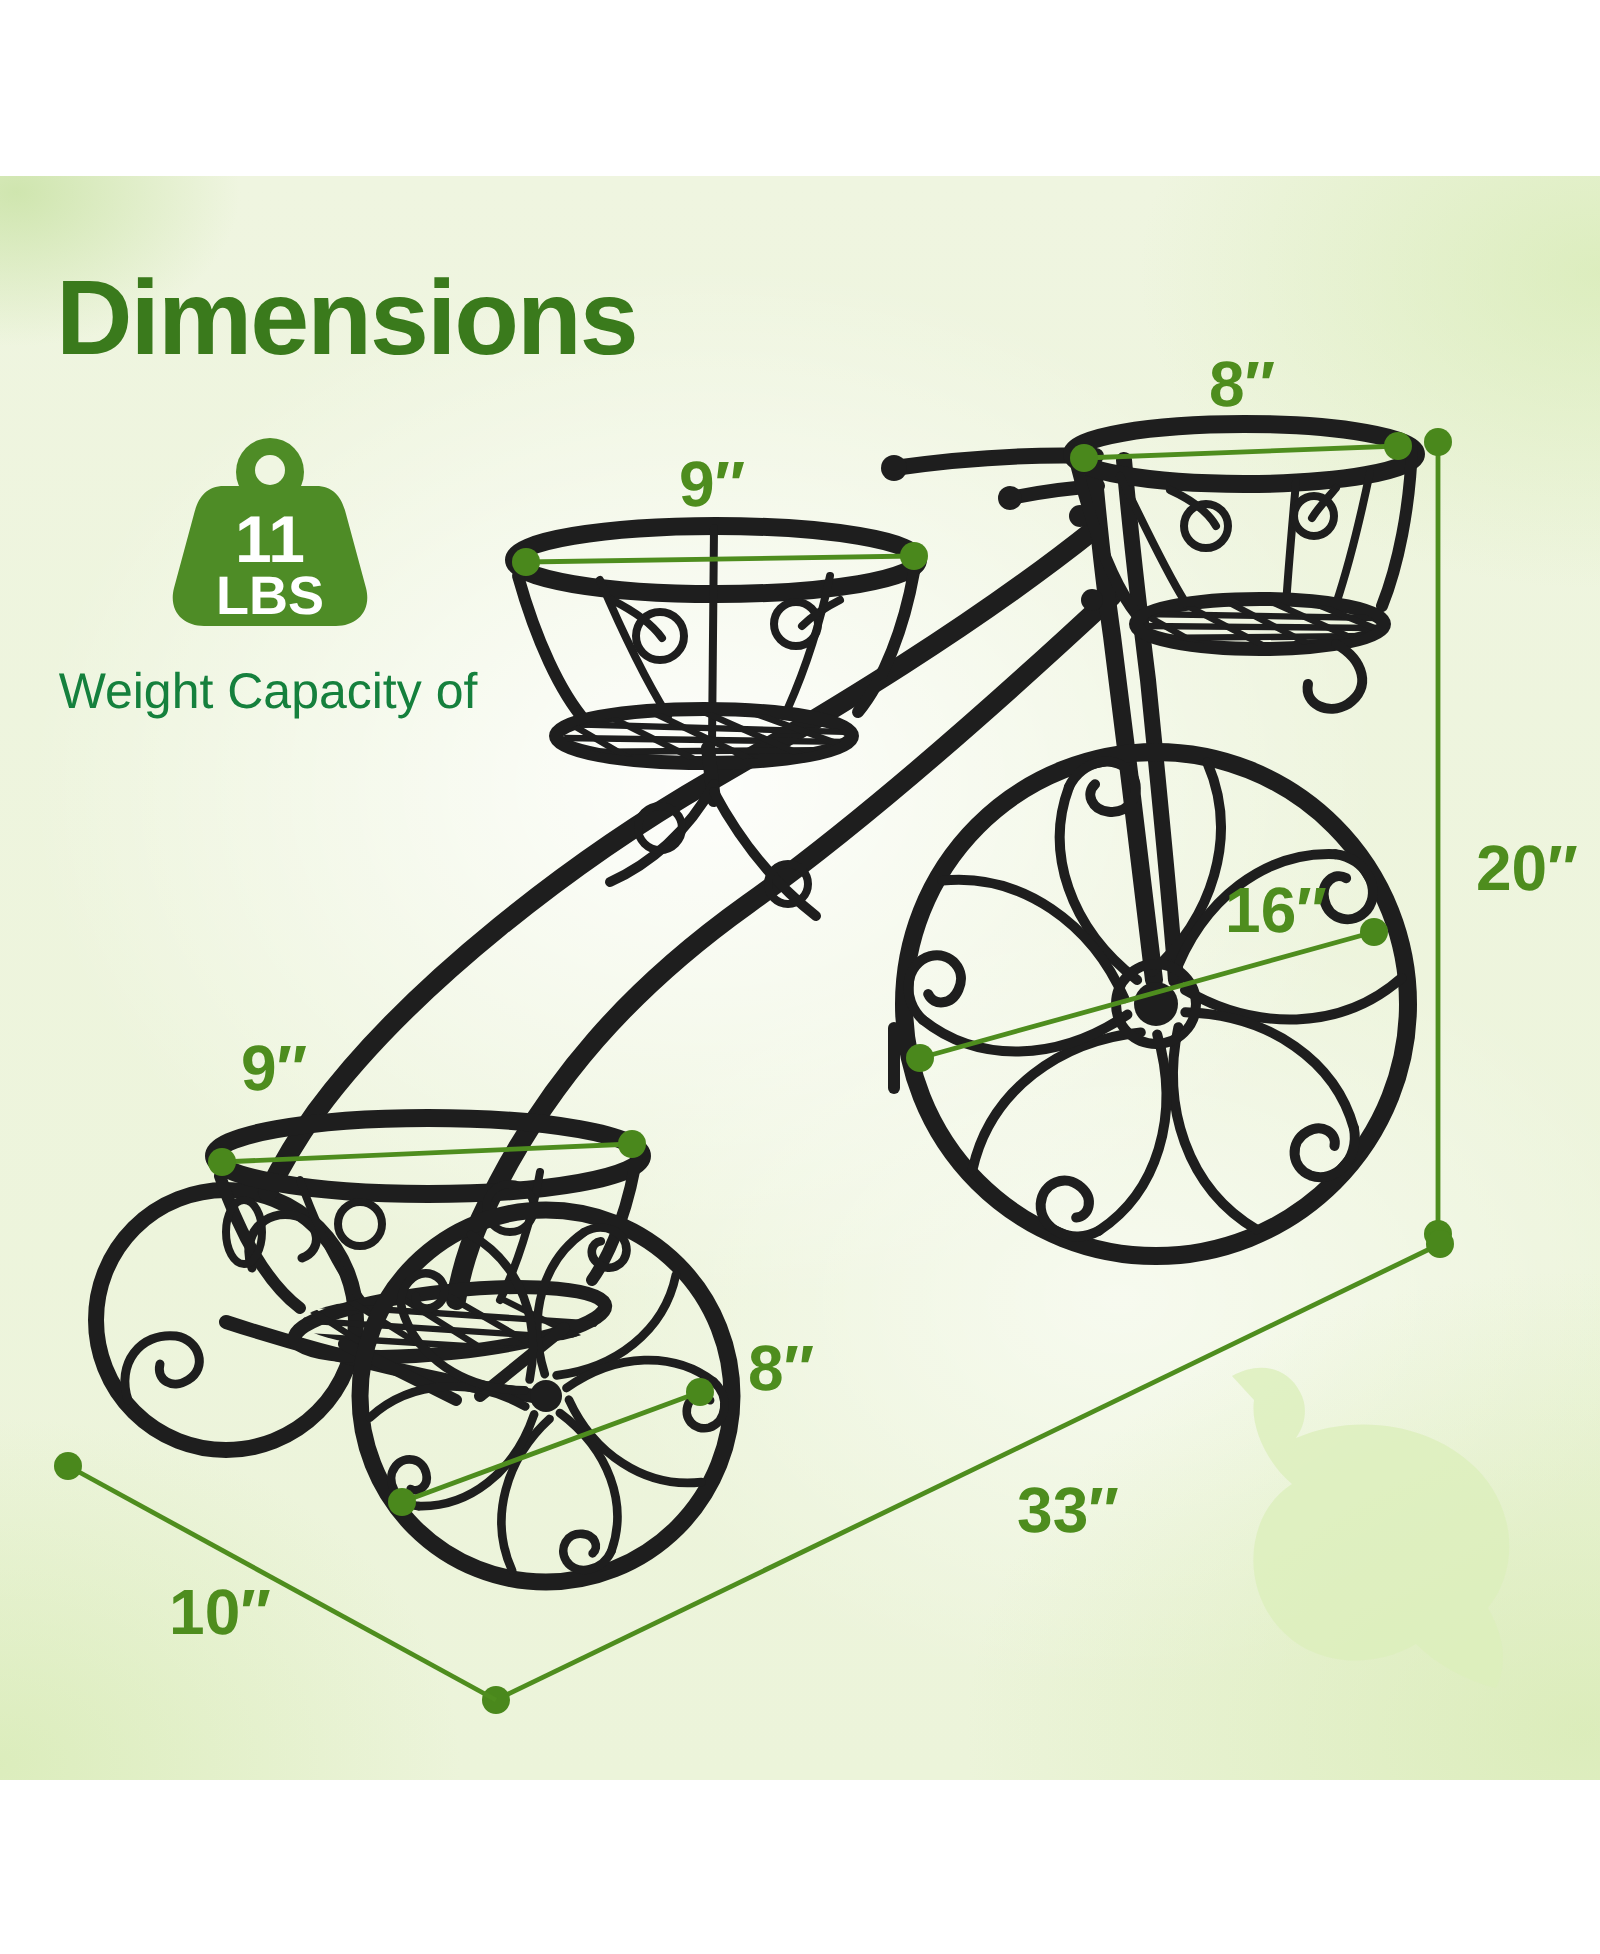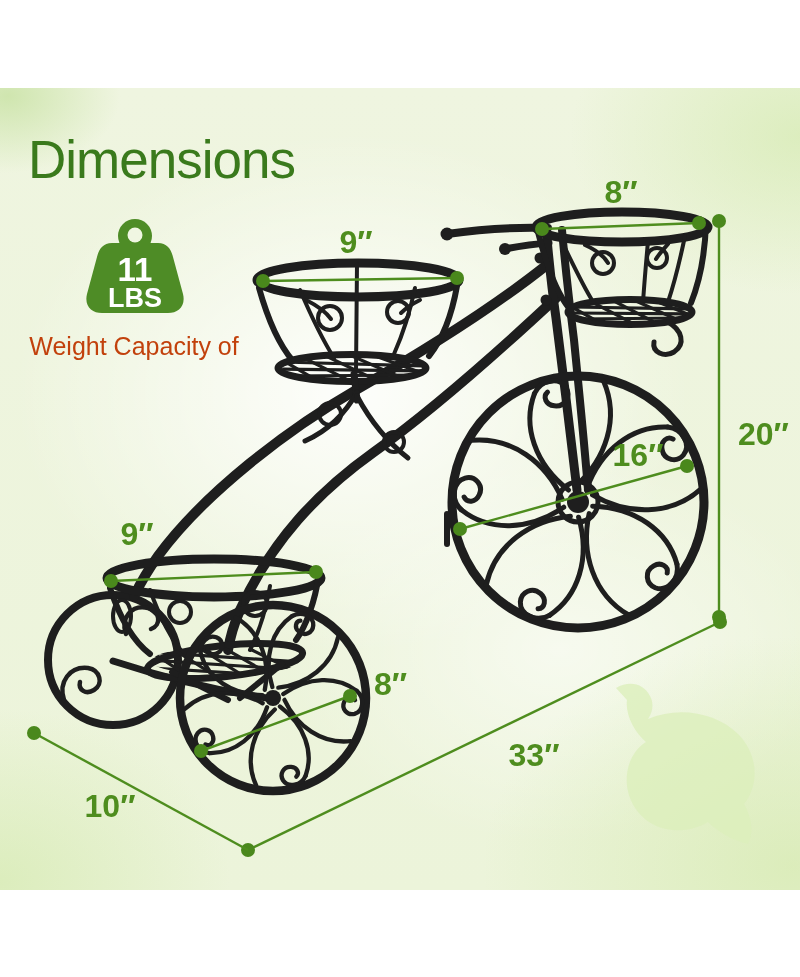--- a/index.html
+++ b/index.html
@@ -16,25 +16,25 @@
       radial-gradient(430px 320px at 99% 97%, rgba(203,229,156,.50), transparent 72%),
       radial-gradient(320px 240px at 0% 99%, rgba(206,231,164,.55), transparent 72%),
       radial-gradient(520px 400px at 44% 38%, rgba(255,255,255,.9), transparent 65%),
       radial-gradient(420px 300px at 70% 70%, rgba(255,255,255,.55), transparent 65%),
       linear-gradient(#eff5e0, #ecf4da);
   }
   svg{position:absolute;left:0;top:0;}
   .metal{stroke:#1e1e1e;fill:none;stroke-linecap:round;stroke-linejoin:round;}
   #page-title{
     position:absolute;left:28px;top:129px;
-    font-size:53px;font-weight:normal;letter-spacing:-1px;color:#3a7a1c;
+    font-size:53px;font-weight:bold;letter-spacing:-1px;color:#3a7a1c;
   }
   #capacity-caption{
     position:absolute;left:3px;top:326px;width:262px;
-    text-align:center;font-size:25px;line-height:40px;color:#c2410c;
+    text-align:center;font-size:25px;line-height:40px;color:#15803d;
   }
   .dim-text{font-family:"Liberation Sans",sans-serif;font-size:32px;font-weight:bold;fill:#4e8d1e;}
   .dim-line{stroke:#4e8d1e;stroke-width:2.4;}
   .dim-dot{fill:#4a881c;}
 </style>
 </head>
 <body>
 
 <div id="page">
   <div id="scene-bg"></div>

